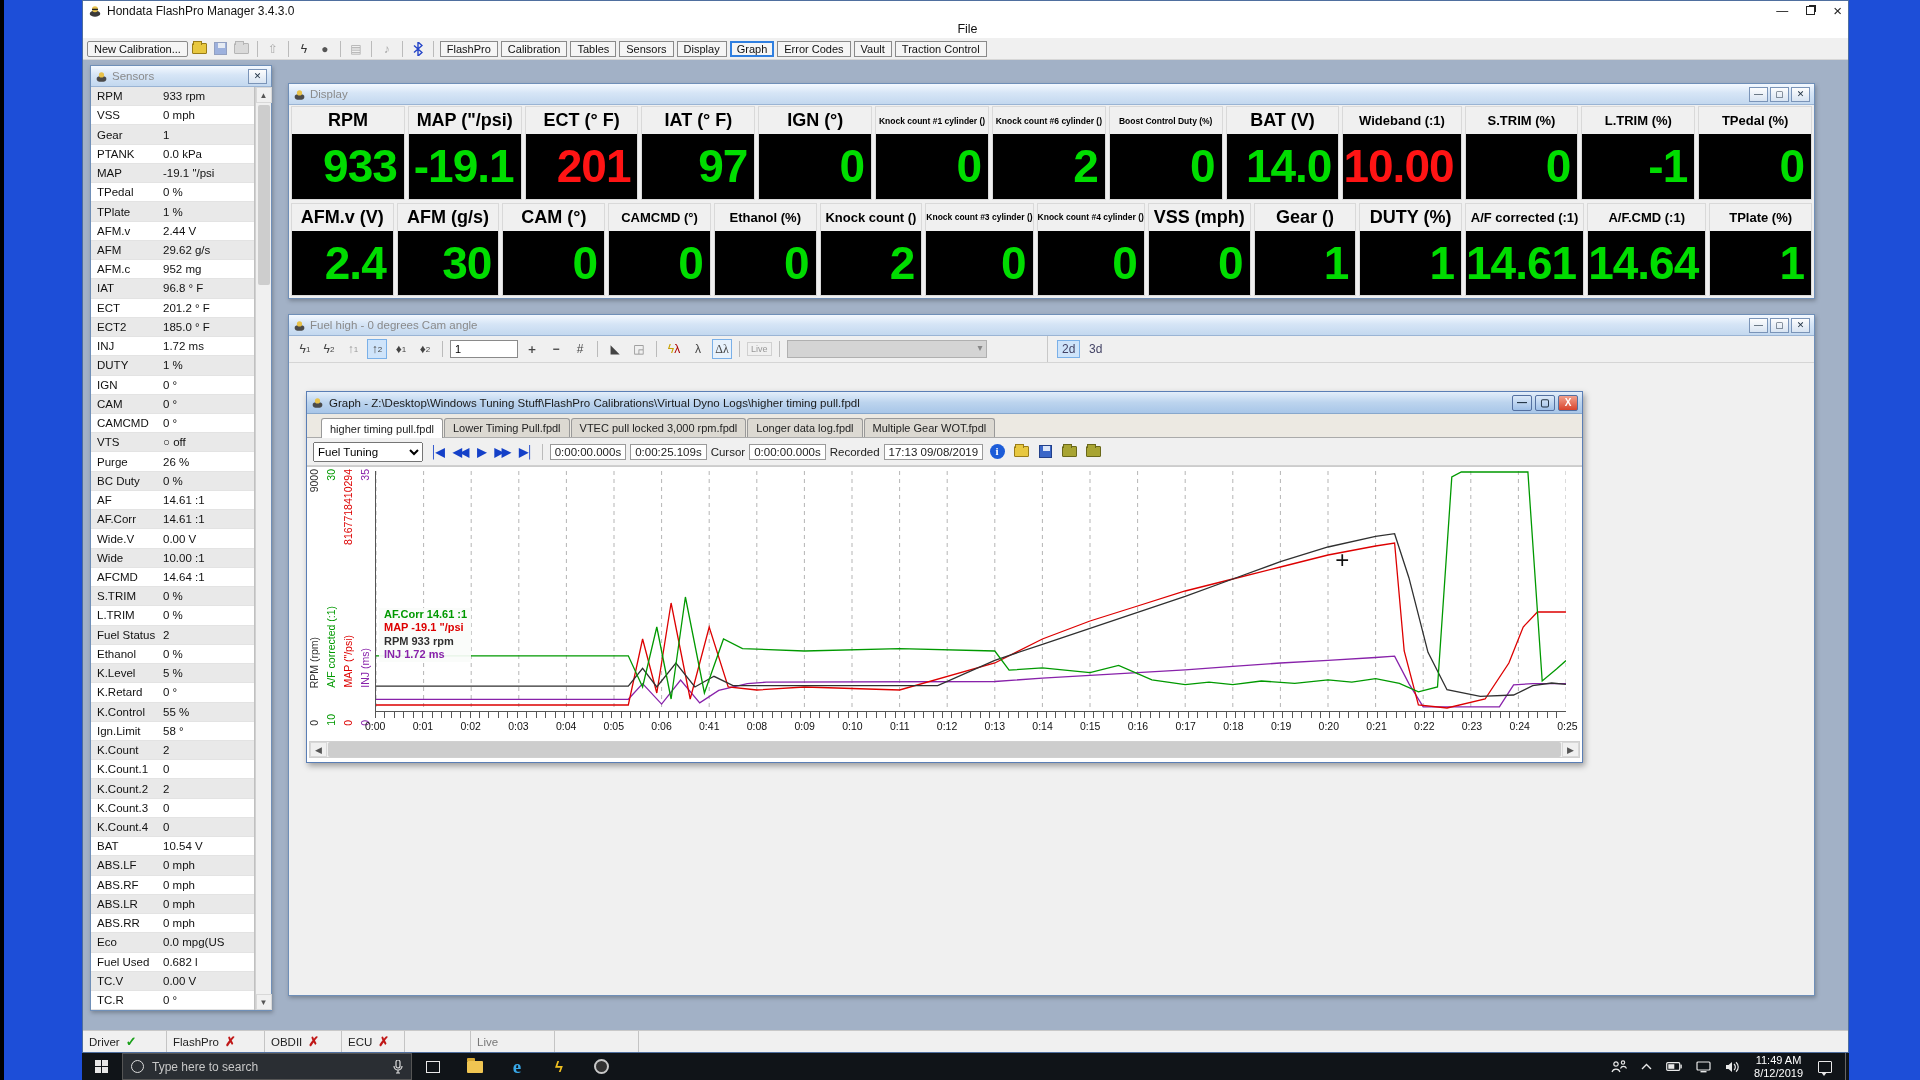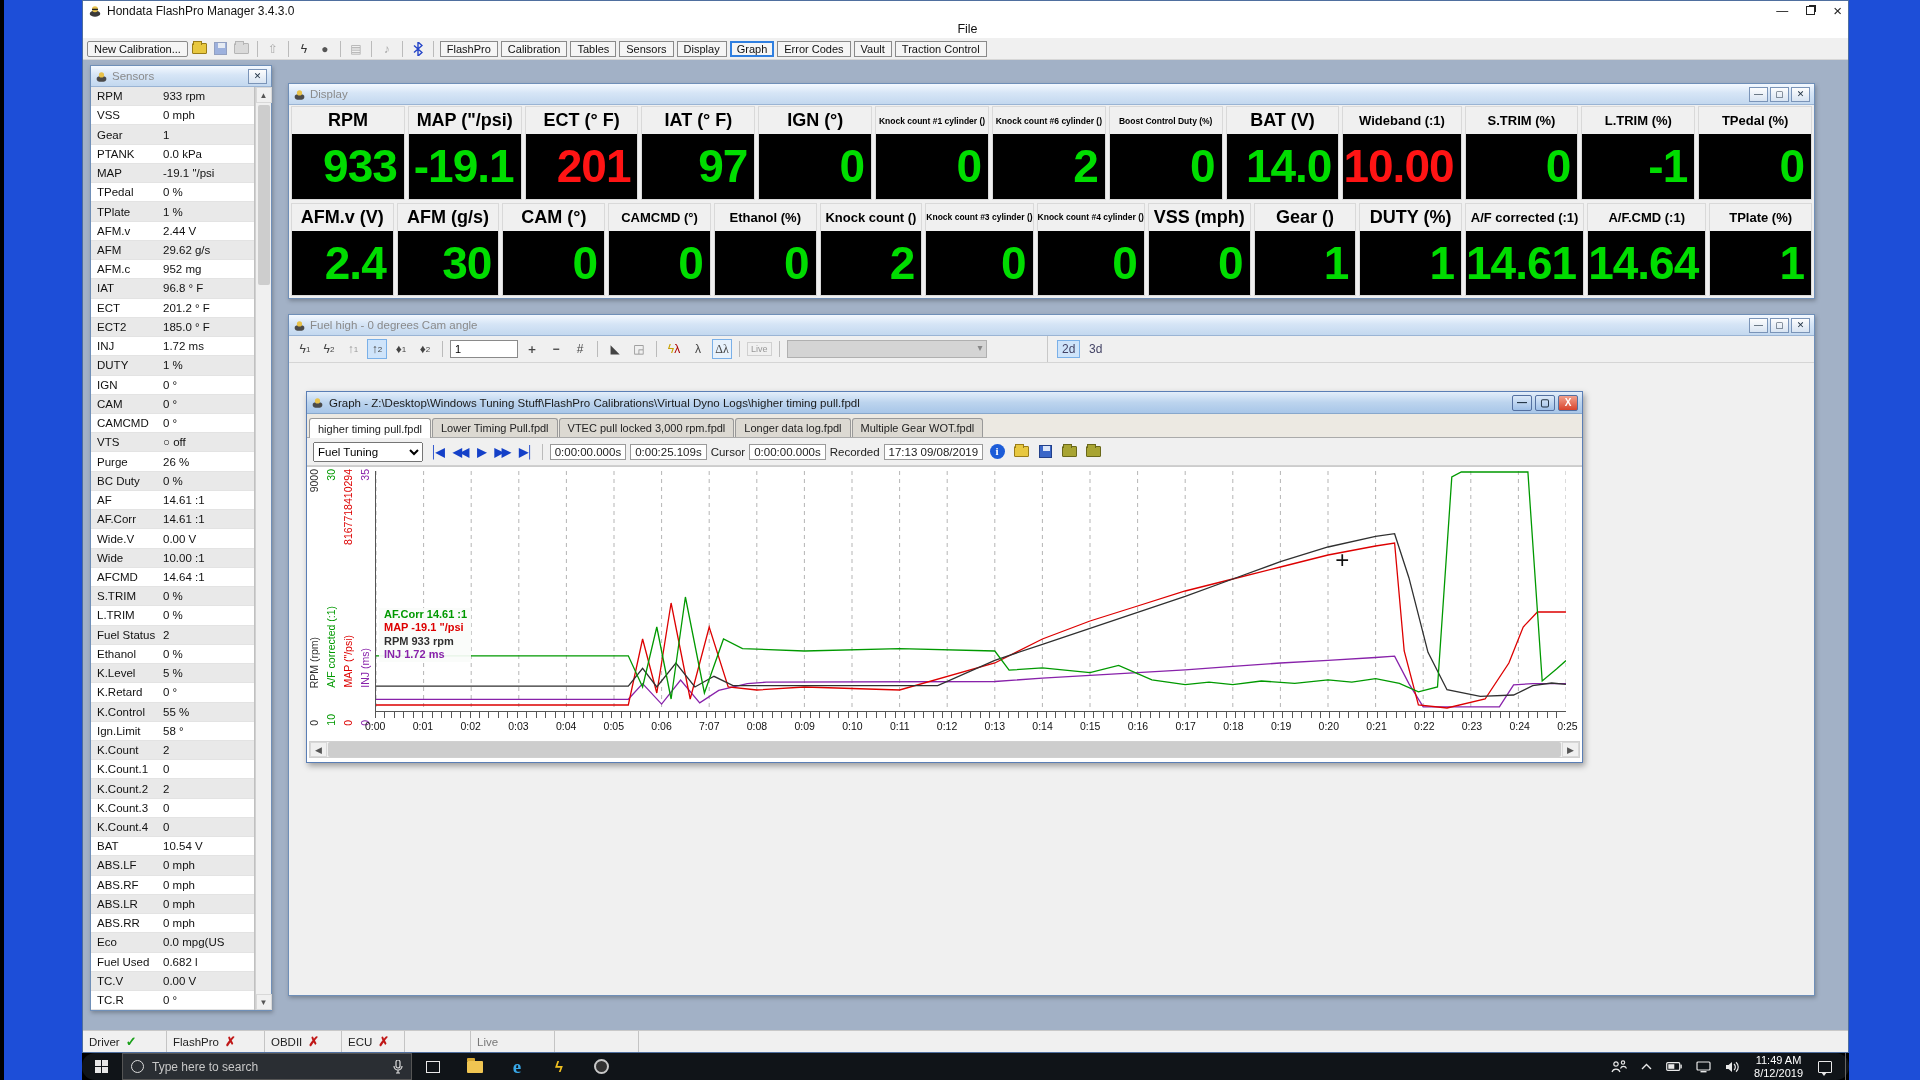--- a/index.html
+++ b/index.html
@@ -76,21 +76,21 @@
   .fh-2d3d { font-size:12px; padding:1px 4px; color:#446; }
   .fh-2d3d.sel { background:#cfe4fa; border:1px solid #7ab0e8; }
 
   
   #graphwin { position:absolute; background:#f0f0f0; border:1px solid #5a7eb5; box-shadow:2px 3px 6px rgba(0,0,0,0.35); }
   #gw-title { height:22px; background:linear-gradient(#e3eefa,#bcd4ee 50%,#a8c6e8); display:flex; align-items:center; gap:5px; padding:0 4px; border-bottom:1px solid #88a8cc; }
   #gw-title .t { font-size:11.5px; color:#1a1a1a; white-space:nowrap; overflow:hidden; flex:1; }
   .gwbtn { width:20px; height:16px; border:1px solid #5470a0; border-radius:2px; font-size:10px; line-height:14px; text-align:center; color:#fff; font-weight:bold; }
   .gwbtn.blue { background:linear-gradient(#dce9f8,#9fc0e8); color:#234; }
   .gwbtn.red { background:linear-gradient(#f2a08c,#d8442c); color:#fff; }
-  #gw-tabs { height:24px; background:#ece9e2; display:flex; align-items:flex-end; padding-left:2px; border-bottom:1px solid #aaa; }
+  #gw-tabs { height:24px; background:#ece9e2; display:flex; align-items:flex-end; padding-left:14px; border-bottom:1px solid #aaa; }
   .gtab { font-size:11px; color:#222; padding:3px 8px 3px; border:1px solid #999; border-bottom:none; background:#dcd9d2; margin-right:1px; border-radius:3px 3px 0 0; white-space:nowrap; }
   .gtab.active { background:#fff; position:relative; top:1px; padding-top:4px; font-size:11px; }
   #gw-toolbar { height:28px; background:#f0f0f0; border-bottom:1px solid #d0d0d0; display:flex; align-items:center; gap:4px; padding-left:6px; font-size:11.5px; color:#222; }
   #gw-mode { height:20px; width:110px; font-size:11.5px; font-family:"Liberation Sans",sans-serif; }
   .play { color:#1440c8; font-weight:bold; font-size:12px; letter-spacing:-2px; padding:0 3px; }
   .tfield { border:1px solid #9a9a9a; background:#fff; padding:1px 4px; font-size:11.5px; white-space:nowrap; }
   .gw-ico { width:20px; height:18px; display:flex; align-items:center; justify-content:center; }
   .info-i { width:15px; height:15px; border-radius:50%; background:#1c5cd8; color:#fff; font-weight:bold; font-size:11px; text-align:center; line-height:15px; font-family:"Liberation Serif",serif; }
   .mini-folder { width:15px; height:11px; background:#e8c840; border:1px solid #9a7d18; border-radius:1px; position:relative; }
   .mini-folder:before { content:""; position:absolute; left:0; top:-3px; width:7px; height:3px; background:#e8c840; border:1px solid #9a7d18; border-bottom:none; }
@@ -113,21 +113,21 @@
            background:repeating-linear-gradient(90deg,#555 0 1px,transparent 1px 9.45px); }
   #xlabels { position:absolute; left:58px; right:4px; bottom:28px; height:14px; display:flex; justify-content:space-between; font-size:10.5px; color:#111; }
   #legend { position:absolute; left:3px; top:57%; display:flex; flex-direction:column; }
   .leg-row { font-size:11px; font-weight:bold; background:rgba(250,252,250,0.92); border-left:3px solid transparent; padding:0 4px 0 2px; line-height:13.5px; white-space:nowrap; }
   #crosshair { position:absolute; font-size:24px; font-weight:100; color:#111; line-height:10px; }
   #hscroll { position:absolute; left:2px; right:2px; bottom:4px; height:17px; background:#f0f0f0; border:1px solid #d0d0d0; display:flex; }
   .hs-btn { width:17px; height:100%; background:#f0f0f0; border:1px solid #d8d8d8; font-size:9px; color:#555; text-align:center; line-height:15px; }
   .hs-thumb { flex:1; margin:0 1px; background:#cdcdcd; border-radius:2px; }
 
   
-  #taskbar { position:absolute; left:0; bottom:0; width:1767px; height:27px; background:#101418; display:flex; align-items:center;border-radius:13px; }
+  #taskbar { position:absolute; left:0; bottom:0; width:1767px; height:27px; background:#101418; display:flex; align-items:center; }
   #start { width:40px; height:100%; display:flex; align-items:center; justify-content:center; }
   .winlogo { width:14px; height:14px; display:grid; grid-template-columns:6px 6px; grid-template-rows:6px 6px; gap:1px; }
   .winlogo i { background:#e8e8e8; }
   #searchbox { width:290px; height:100%; background:#2a2e33; border:1px solid #555; display:flex; align-items:center; gap:8px; padding:0 8px; }
   #searchbox .circ { width:13px; height:13px; border:1.5px solid #ddd; border-radius:50%; }
   #searchbox .ph { font-size:12px; color:#c8c8c8; flex:1; }
   #searchbox .mic { color:#ddd; font-size:12px; }
   .tb-task { width:42px; height:100%; display:flex; align-items:center; justify-content:center; }
   .tv-ico { width:14px; height:12px; border:1.5px solid #e8e8e8; }
   .folder-ico { width:16px; height:12px; background:#f0c552; border-radius:1px; position:relative; }
@@ -724,21 +724,21 @@
             </div>
             <div id="ticks"></div>
             <div id="xlabels">
                   <span>0:00</span>
                   <span>0:01</span>
                   <span>0:02</span>
                   <span>0:03</span>
                   <span>0:04</span>
                   <span>0:05</span>
                   <span>0:06</span>
-                  <span>7:07</span>
+                  <span>0:41</span>
                   <span>0:08</span>
                   <span>0:09</span>
                   <span>0:10</span>
                   <span>0:11</span>
                   <span>0:12</span>
                   <span>0:13</span>
                   <span>0:14</span>
                   <span>0:15</span>
                   <span>0:16</span>
                   <span>0:17</span>

